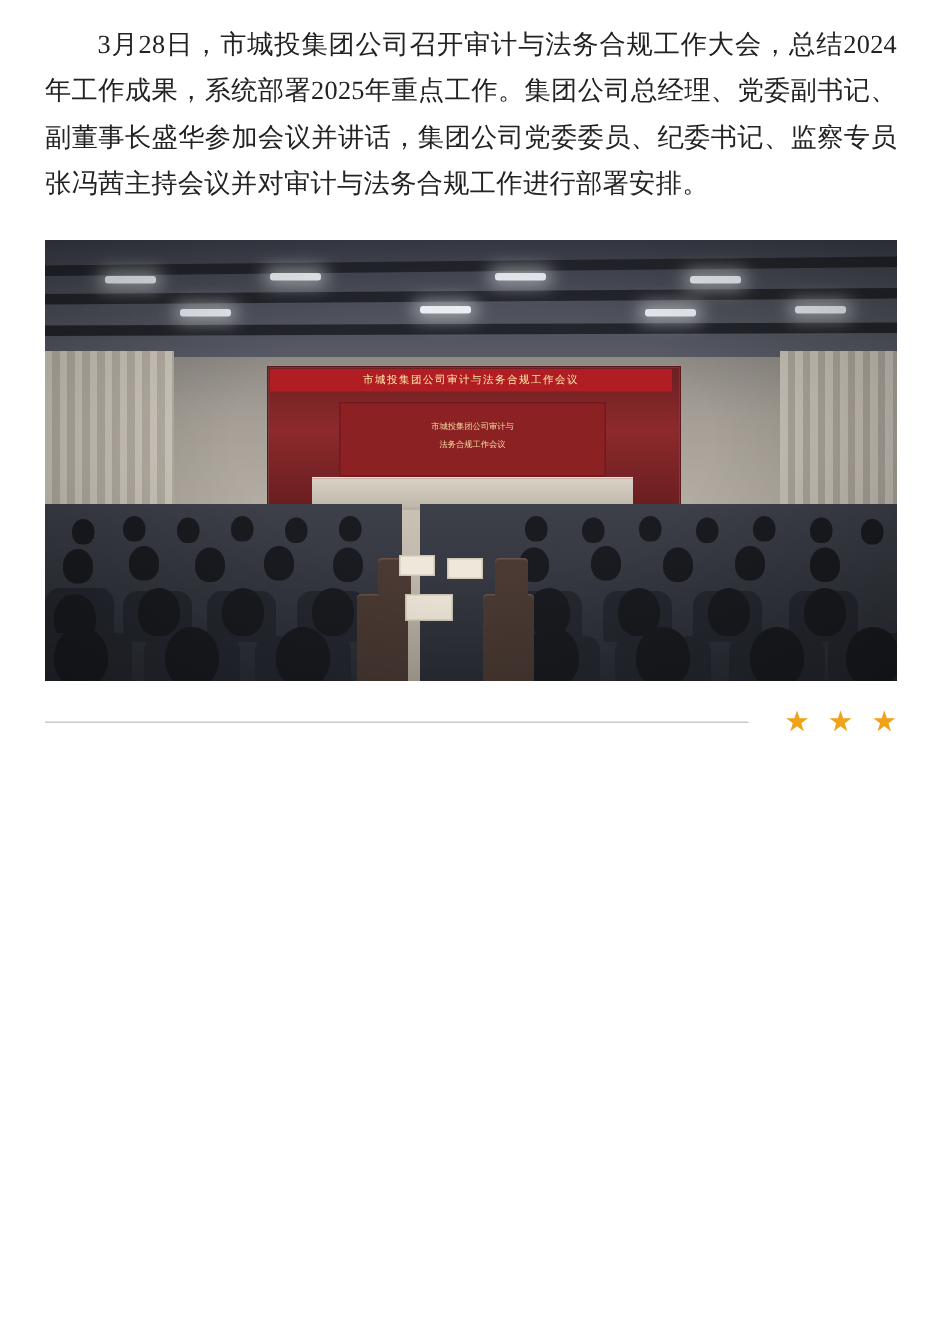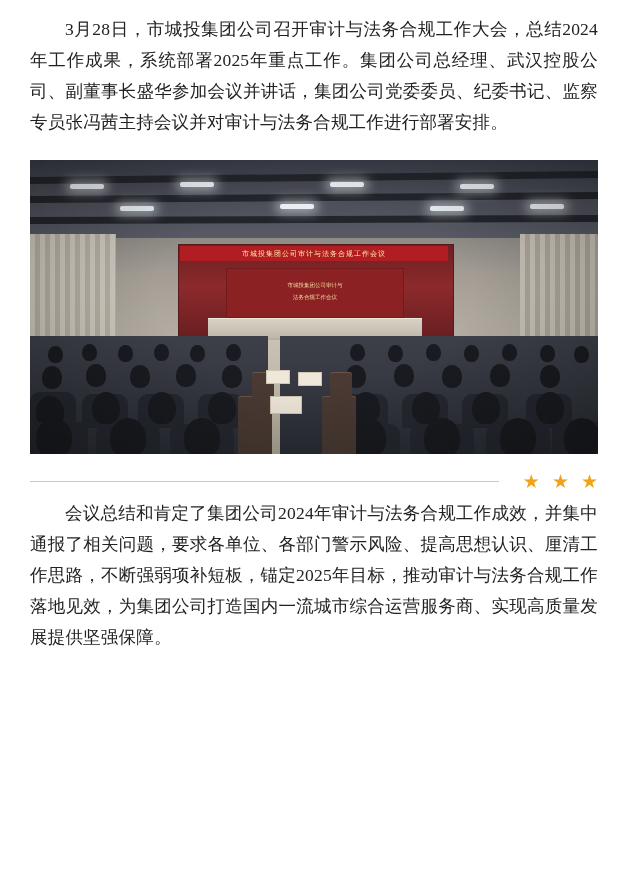--- a/index.html
+++ b/index.html
@@ -160,21 +160,21 @@
     margin-left: 12px;
   }
   .paras p + p { margin-top: 0; }
 </style>
 </head>
 <body>
 
 <div class="page">
 
   <div class="paras">
-    <p class="body-text">3月28日，市城投集团公司召开审计与法务合规工作大会，总结2024年工作成果，系统部署2025年重点工作。集团公司总经理、武汉控股公司、副董事长盛华参加会议并讲话，集团公司党委委员、纪委书记、监察专员张冯茜主持会议并对审计与法务合规工作进行部署安排。</p>
+    <p class="body-text">3月28日，市城投集团公司召开审计与法务合规工作大会，总结2024年工作成果，系统部署2025年重点工作。集团公司总经理、党委副书记、副董事长盛华参加会议并讲话，集团公司党委委员、纪委书记、监察专员张冯茜主持会议并对审计与法务合规工作进行部署安排。</p>
   </div>
 
   <div class="figure">
     <div class="ph-ceiling"></div>
     <div class="ph-beam b1"></div>
     <div class="ph-beam b2"></div>
     <div class="ph-beam b3"></div>
     <div class="ph-light" style="left:40px; top:24px;"></div>
     <div class="ph-light" style="left:150px; top:22px;"></div>
     <div class="ph-light" style="left:300px; top:22px;"></div>
@@ -273,16 +273,15 @@
   </div>
 
   <div class="divider-row">
     <div class="divider-line"></div>
     <span class="star">★</span>
     <span class="star">★</span>
     <span class="star">★</span>
   </div>
 
   <div class="paras">
-    <p class="body-text">会议总结和肯定了集团公司2024年审计与法务合规工作成效，并集中通报了相关问题，要求各单位、各部门警示风险、提高思想认识、厘清工作思路，不断强弱项补短板，锚定2025年目标，推动审计与法务合规工作落地见效，为集团公司打造国内一流城市综合运营服务商、实现高质量发展提供坚强保障。</p>
   </div>
 
 </div>
 
 </body></html>

